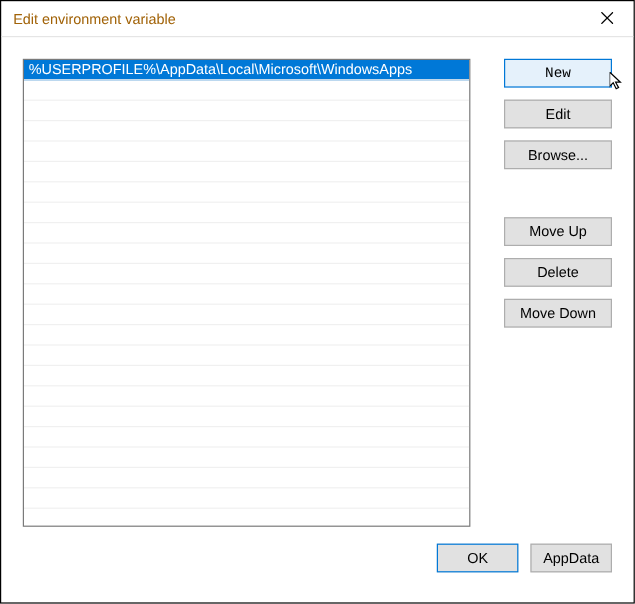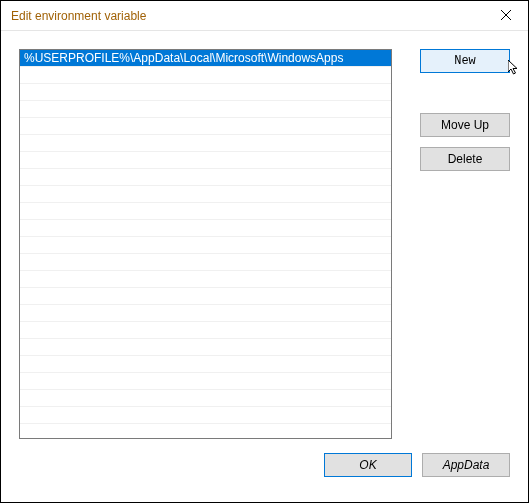--- a/index.html
+++ b/index.html
@@ -88,23 +88,22 @@
     .gap-group {
       margin-top: 30px;
     }
     .footer {
       display: flex;
       justify-content: flex-end;
       gap: 10px;
       padding: 14px 18px 0 18px;
     }
     .footer .btn {
-      width: 88px;
+      width: 68px;
       margin-bottom: 0;
-      font-style: italic;
     }
     .footer .btn.default {
       border: 1px solid #0078d7;
       background: #e1e1e1;
     }
     .cursor {
       position: absolute;
       left: 508px;
       top: 60px;
       pointer-events: none;
@@ -150,22 +149,25 @@
       <div class="list-row empty"></div>
       <div class="list-row empty"></div>
       <div class="list-row empty"></div>
       <div class="list-row empty"></div>
       <div class="list-row empty"></div>
       <div class="list-row empty"></div>
       <div class="list-row empty"></div>
     </div>
   <div class="side-buttons">
     <button class="btn hover">New</button>
+    <button class="btn">Edit</button>
+    <button class="btn">Browse...</button>
     <button class="btn gap-group">Move Up</button>
     <button class="btn">Delete</button>
+    <button class="btn">Move Down</button>
   </div>
 </div>
 
 <div class="footer">
   <button class="btn default">OK</button>
   <button class="btn">AppData</button>
 </div>
 
 <div class="cursor">
   <svg viewBox="0 0 16 16">

